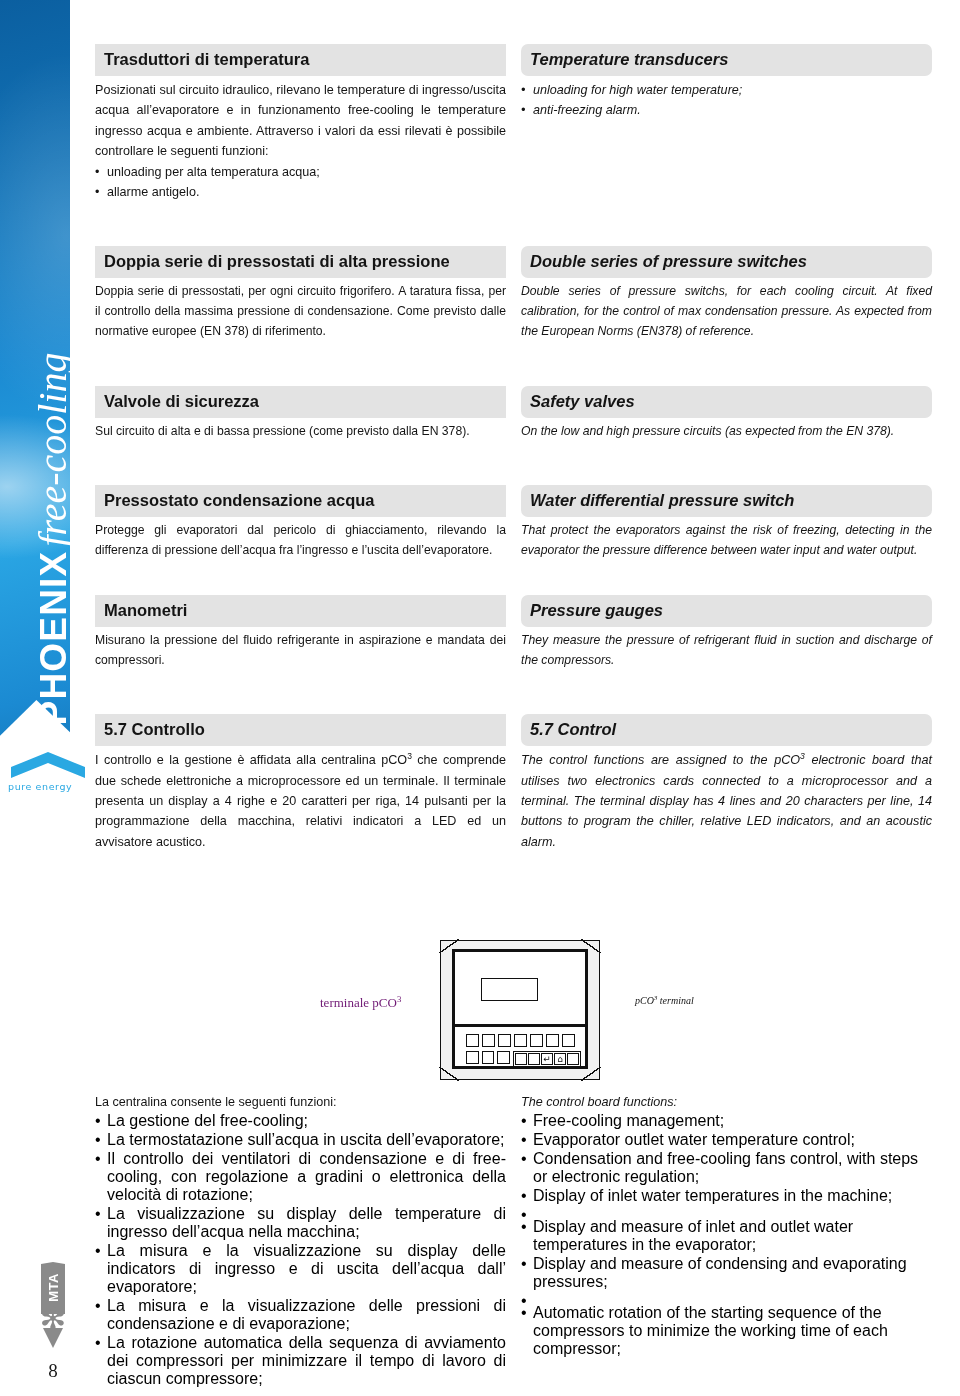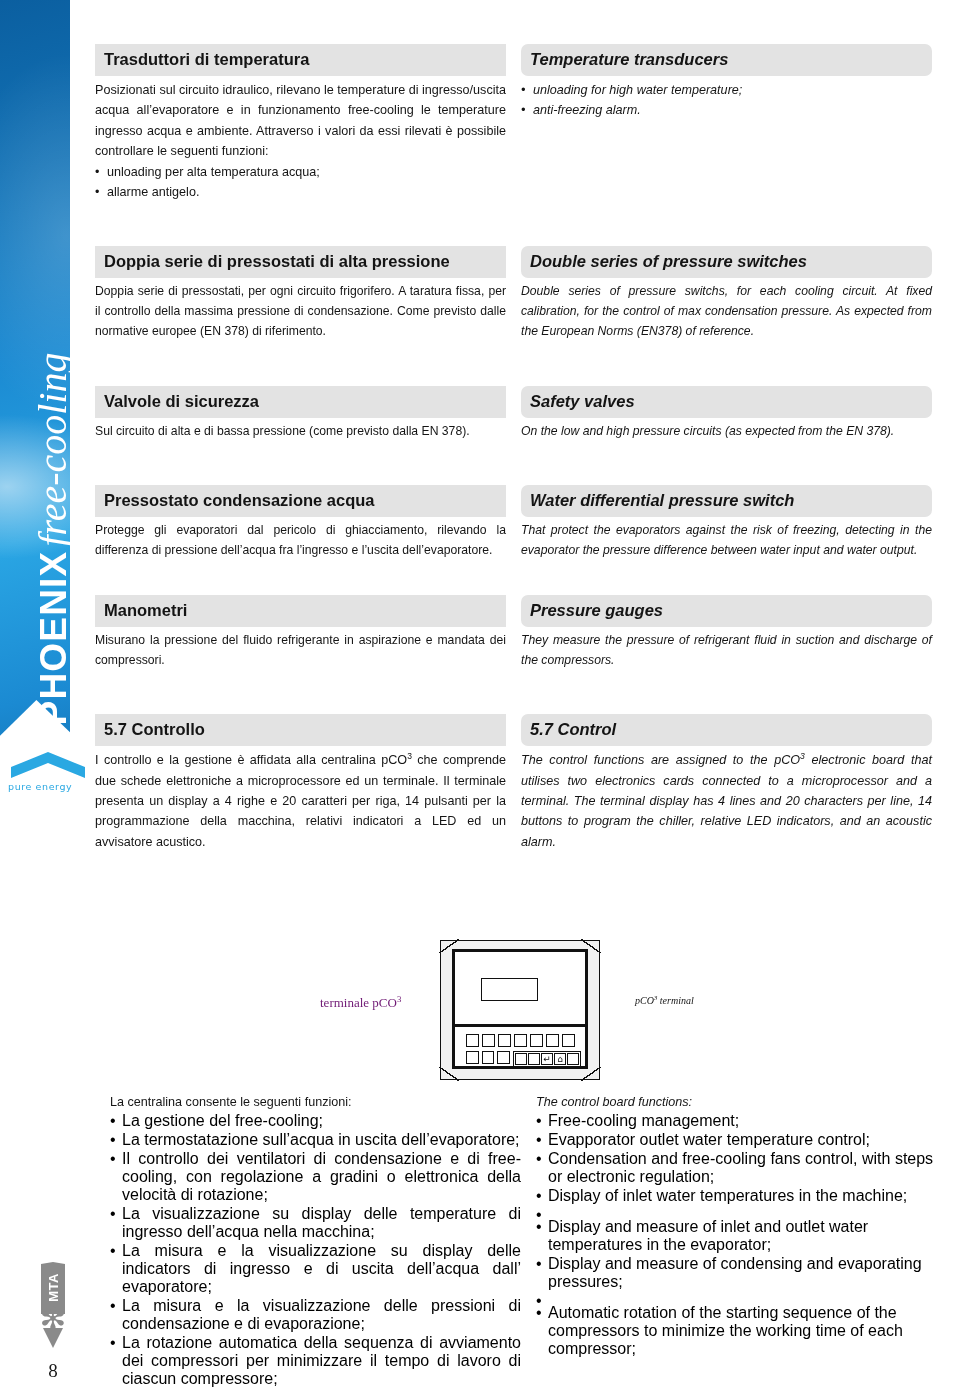--- a/index.html
+++ b/index.html
@@ -258,21 +258,21 @@
     padding: 1px;
     background: #fff;
   }
   .key-group .key { border: 1.1px solid #111; width: 12px; height: 12px;
     display:flex; align-items:center; justify-content:center; }
   .key-glyph { font-size: 9px; line-height: 1; color:#111; font-family: "DejaVu Sans", sans-serif; }
 
   
   #bottom {
     position: absolute;
-    left: 110px; top: 1092px;
+    left: 95px; top: 1092px;
     width: 845px;
   }
   #bottom .body-text { margin-top: 0; }
   #bottom ul.bul li { margin-bottom: 1px; }
   .li-gap { height: 11px; }
 </style>
 </head>
 <body>
 
 <div id="page">

